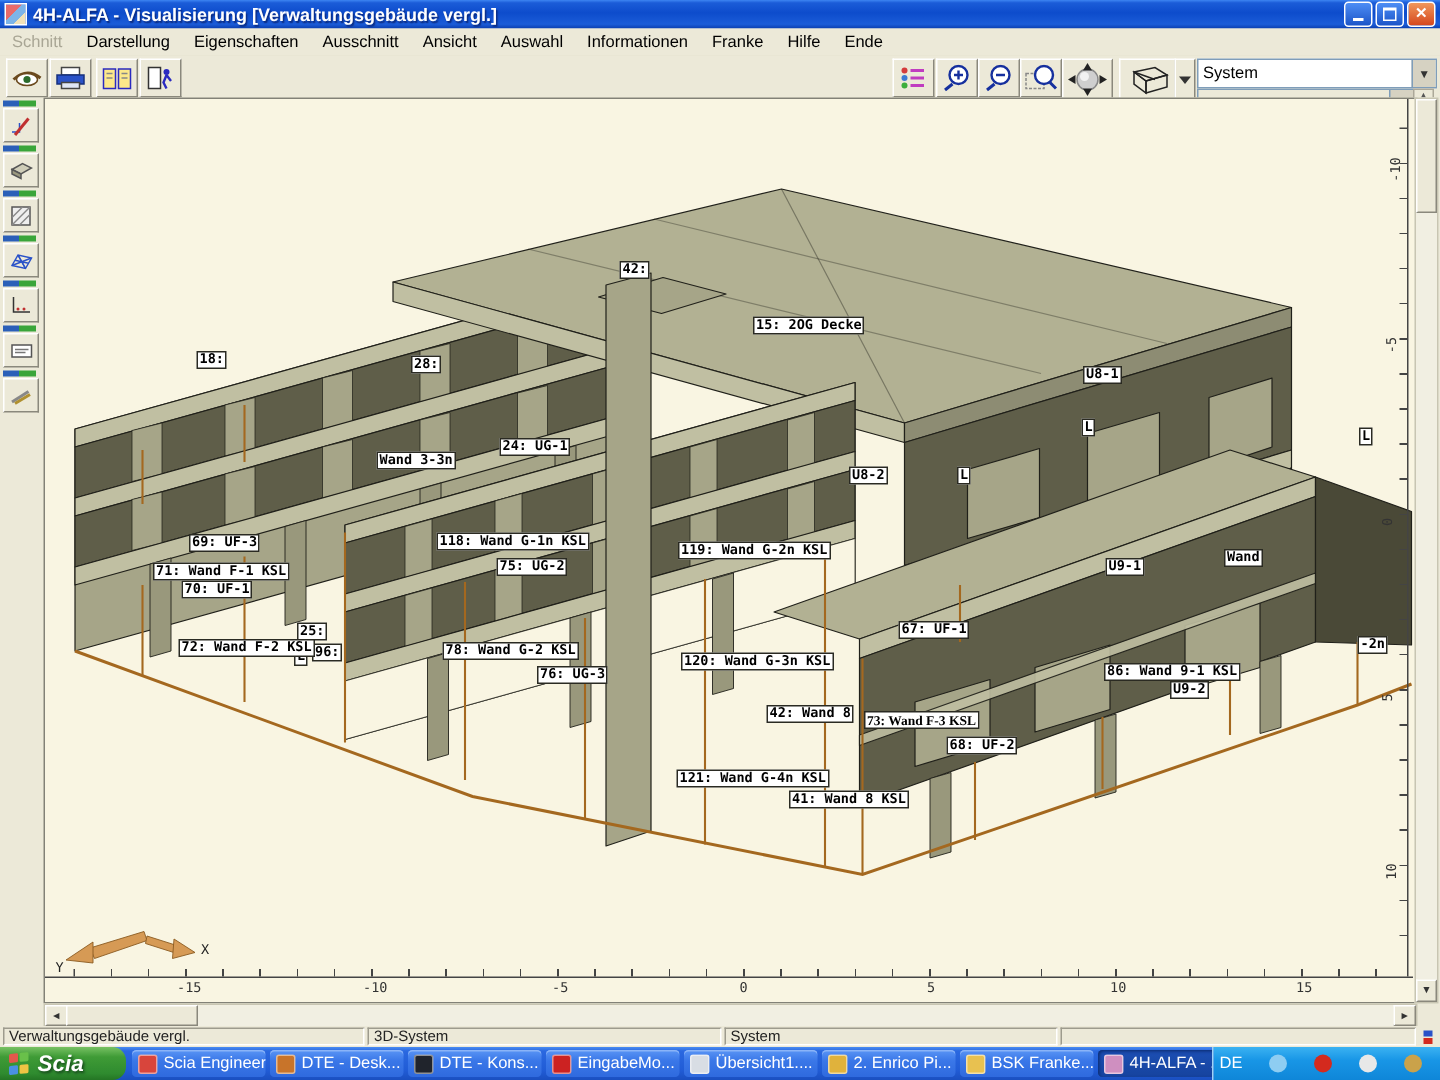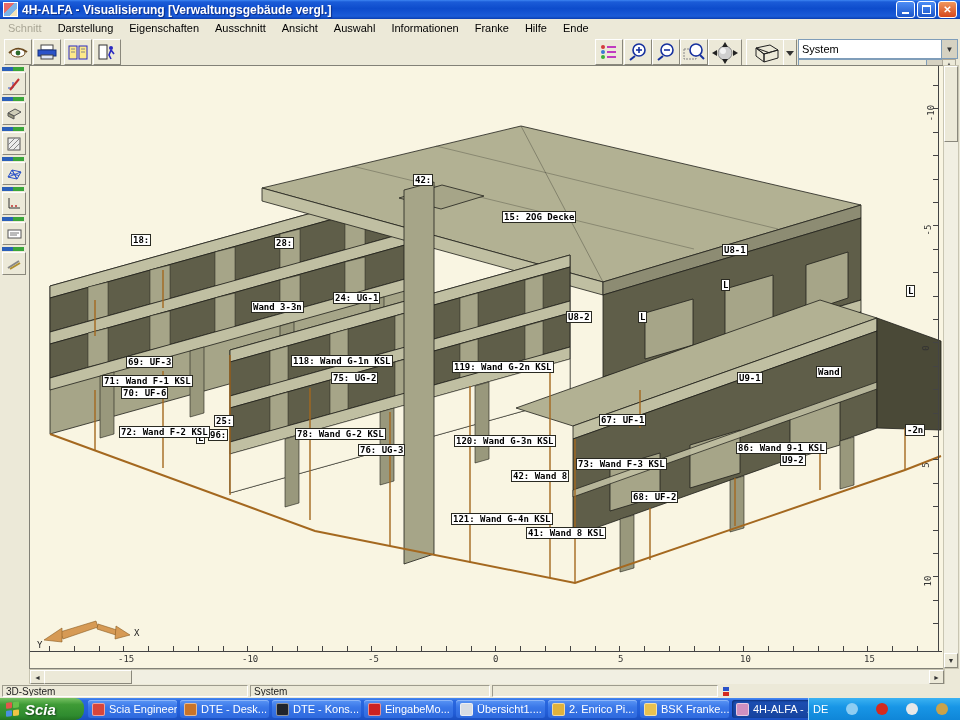--- a/index.html
+++ b/index.html
@@ -493,23 +493,23 @@
         <span class="bldg-label" style="position: absolute; left: 261px; top: 289px;">
         <span>118: Wand G-1n KSL</span>
       </span>
         <span class="bldg-label" style="position: absolute; left: 422px; top: 295px;">
         <span>119: Wand G-2n KSL</span>
       </span>
         <span class="bldg-label" style="position: absolute; left: 72px; top: 309px;">
         <span>71: Wand F-1 KSL</span>
       </span>
         <span class="bldg-label" style="position: absolute; left: 91px; top: 321px;">
-        <span>70: UF-6</span>
-      </span>
-        <span class="bldg-label" style="position: absolute; left: 184px; top: 349px;">
+        <span>70: UF-1</span>
+      </span>
+        <span class="bldg-label" style="position: absolute; left: 168px; top: 349px;">
         <span>25:</span>
       </span>
         <span class="bldg-label" style="position: absolute; left: 178px; top: 363px;">
         <span>96:</span>
       </span>
         <span class="bldg-label" style="position: absolute; left: 166px; top: 366px;">
         <span>L</span>
       </span>
         <span class="bldg-label" style="position: absolute; left: 301px; top: 306px;">
         <span>75: UG-2</span>
@@ -522,21 +522,21 @@
       </span>
         <span class="bldg-label" style="position: absolute; left: 328px; top: 378px;">
         <span>76: UG-3</span>
       </span>
         <span class="bldg-label" style="position: absolute; left: 424px; top: 369px;">
         <span>120: Wand G-3n KSL</span>
       </span>
         <span class="bldg-label" style="position: absolute; left: 481px; top: 404px;">
         <span>42: Wand 8</span>
       </span>
-        <span class="bldg-label" style="position: absolute; left: 546px; top: 392px;">
+        <span class="bldg-label" style="position: absolute; left: 546px; top: 408px; font-family: Liberation Serif, serif;">
         <span>73: Wand F-3 KSL</span>
       </span>
         <span class="bldg-label" style="position: absolute; left: 569px; top: 348px;">
         <span>67: UF-1</span>
       </span>
         <span class="bldg-label" style="position: absolute; left: 573px; top: 425px; margin-left: 28px;">
         <span>68: UF-2</span>
       </span>
         <span class="bldg-label" style="position: absolute; left: 421px; top: 447px;">
         <span>121: Wand G-4n KSL</span>
@@ -626,20 +626,23 @@
     </div>
 
     <div class="hscroll">
       <div class="harrow" style="left:0">◄</div>
       <div class="hthumb"></div>
       <div class="harrow" style="right:0">►</div>
     </div>
   </div>
 
   <div class="statusbar">
+    <span class="status-sec">
+      <span>Verwaltungsgebäude vergl.</span>
+    </span>
       <span class="status-sec">
       <span>3D-System</span>
     </span>
       <span class="status-sec">
       <span>System</span>
     </span>
       <span class="status-sec">
       <span></span>
     </span>
     <span class="status-icon">

